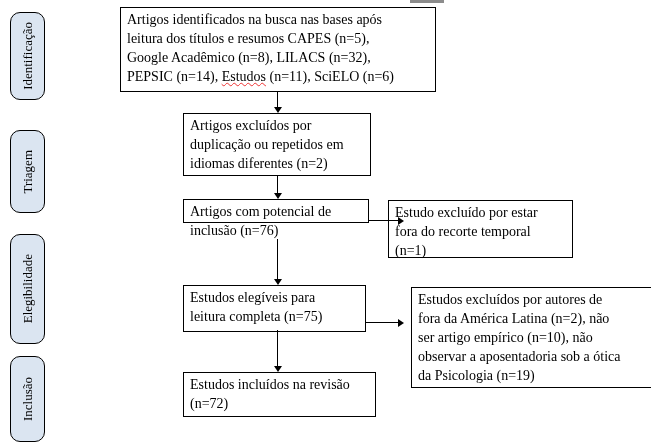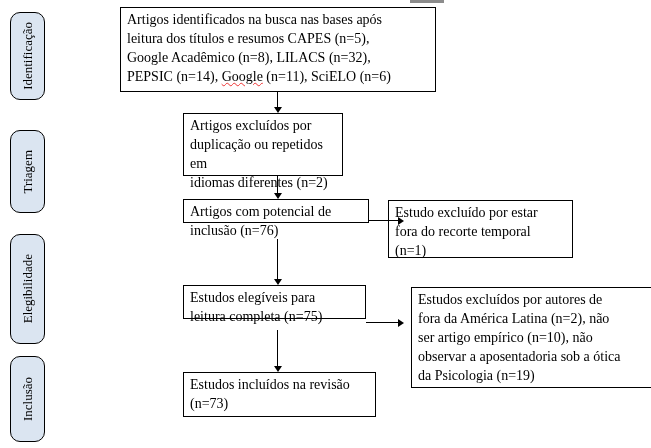--- a/index.html
+++ b/index.html
@@ -82,23 +82,23 @@
     left: 410px; top: 0; width: 34px; height: 3px;
     background: #8c8c8c;
   }
   
   #stage-1 { left: 10px; top: 12px;  height: 88px; }
   #stage-2 { left: 10px; top: 130px; height: 83px; }
   #stage-3 { left: 10px; top: 234px; height: 110px; }
   #stage-4 { left: 10px; top: 356px; height: 86px; }
 
   #box-identified   { left: 120px; top: 7px;   width: 316px; height: 85px; }
-  #box-duplicates   { left: 183px; top: 113px; width: 160px; height: 63px; }
+  #box-duplicates   { left: 183px; top: 113px; width: 188px; height: 63px; }
   #box-potential    { left: 183px; top: 199px; width: 186px; height: 24px; }
-  #box-eligible     { left: 183px; top: 285px; width: 183px; height: 34px; }
+  #box-eligible     { left: 183px; top: 285px; width: 183px; height: 47px; }
   #box-included     { left: 183px; top: 372px; width: 193px; height: 45px; }
   #box-excl-temporal{ left: 388px; top: 200px; width: 185px; height: 58px; }
   #box-excl-other   { left: 404px; top: 287px; width: 245px; height: 101px; margin-left: 7px; }
 
   #arrow-1 { left: 277px; top: 92px;  height: 15px; }
   #arrow-2 { left: 277px; top: 176px; height: 17px; }
   #arrow-3 { left: 277px; top: 239px; height: 40px; }
   #arrow-4 { left: 277px; top: 330px; height: 36px; }
   #arrow-5 { left: 369px; top: 220px; width: 29px; }
   #arrow-6 { left: 366px; top: 322px; width: 32px; }
@@ -119,21 +119,21 @@
   <div class="stage-label" id="stage-3">
     <span>Elegibilidade</span>
   </div>
   <div class="stage-label" id="stage-4">
     <span>Inclusão</span>
   </div>
 
   <div class="flow-box" id="box-identified"><span>Artigos identificados na busca nas bases após
 leitura dos títulos e resumos CAPES (n=5),
 Google Acadêmico (n=8), LILACS (n=32),
-PEPSIC (n=14), </span><span class="sic">Google</span><span> (n=11), SciELO (n=6)</span></div>
+PEPSIC (n=14), </span><span class="sic">Estudos</span><span> (n=11), SciELO (n=6)</span></div>
 
   <div class="flow-box" id="box-duplicates">Artigos excluídos por
 duplicação ou repetidos em
 idiomas diferentes (n=2)</div>
 
   <div class="flow-box" id="box-potential">Artigos com potencial de
 inclusão (n=76)</div>
 
   <div class="flow-box" id="box-excl-temporal">Estudo excluído por estar
 fora do recorte temporal
@@ -142,21 +142,21 @@
   <div class="flow-box" id="box-eligible">Estudos elegíveis para
 leitura completa (n=75)</div>
 
   <div class="flow-box" id="box-excl-other">Estudos excluídos por autores de
 fora da América Latina (n=2), não
 ser artigo empírico (n=10), não
 observar a aposentadoria sob a ótica
 da Psicologia (n=19)</div>
 
   <div class="flow-box" id="box-included">Estudos incluídos na revisão
-(n=73)</div>
+(n=72)</div>
 
   <div class="arrow-v" id="arrow-1"></div>
   <div class="arrow-v" id="arrow-2"></div>
   <div class="arrow-v" id="arrow-3"></div>
   <div class="arrow-v" id="arrow-4"></div>
   <div class="arrow-h" id="arrow-5"></div>
   <div class="arrow-h" id="arrow-6"></div>
 
 </div>
 

